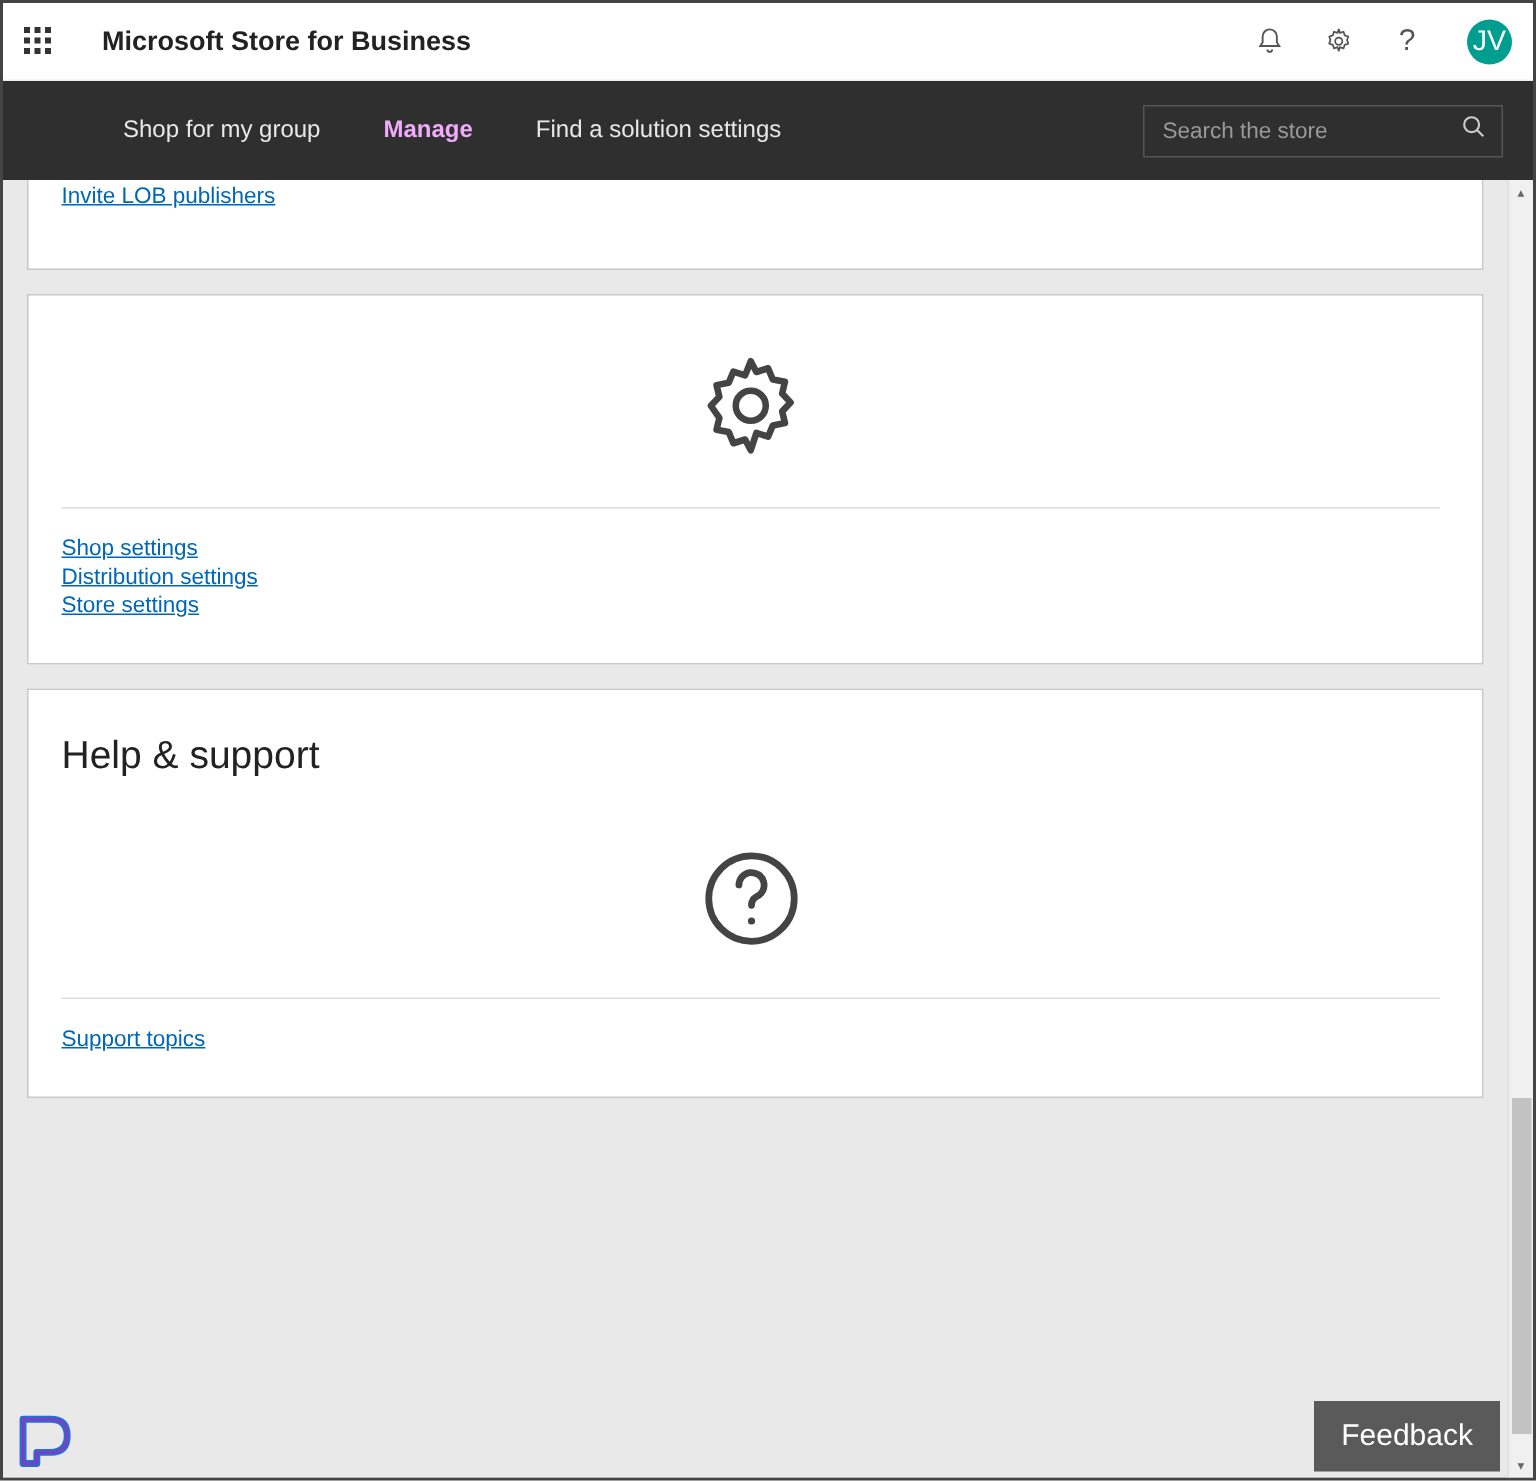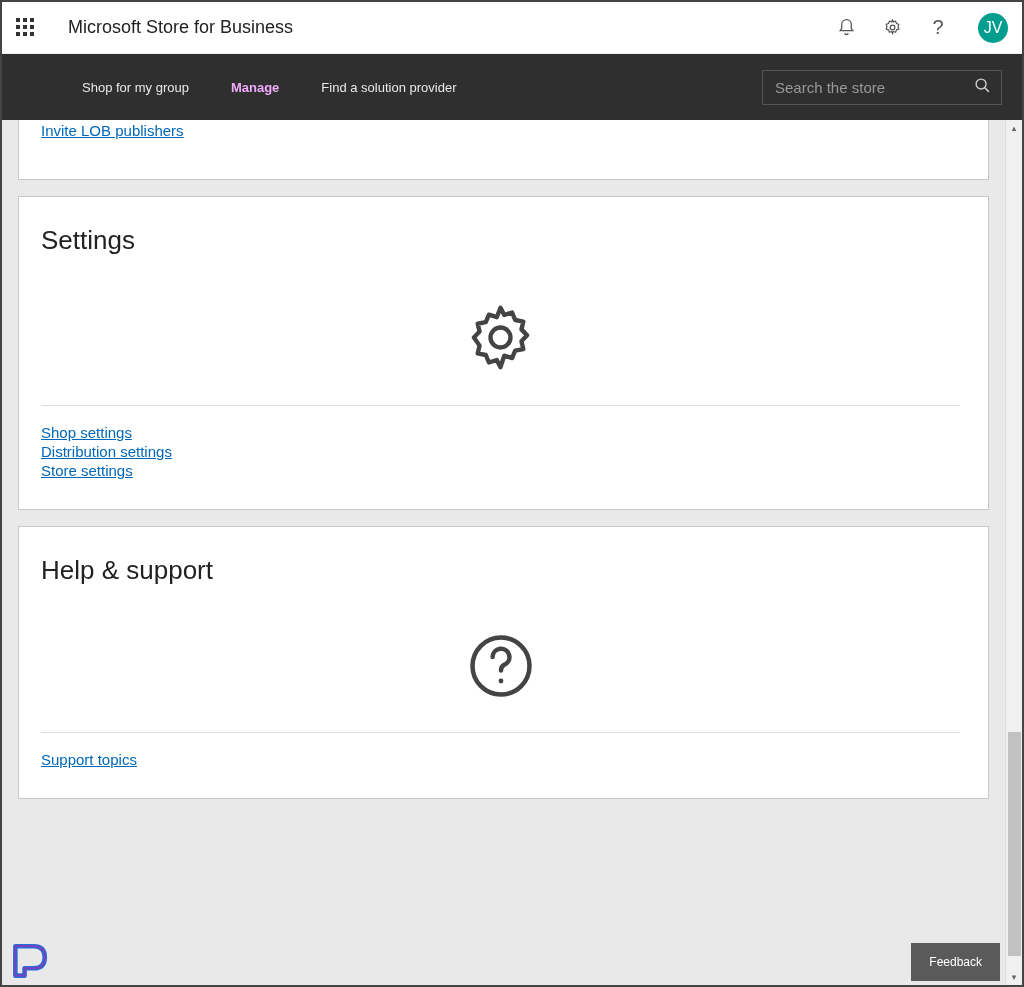--- a/index.html
+++ b/index.html
@@ -18,43 +18,43 @@
   .waffle {
     width: 20px; height: 20px;
     display: grid;
     grid-template-columns: repeat(3, 4px);
     grid-template-rows: repeat(3, 4px);
     gap: 3px;
     cursor: pointer;
     margin-right: 32px;
   }
   .waffle span { background: #333; width: 4px; height: 4px; }
-  .brand { font-size: 18px; color: #222; font-weight: 400; }
+  .brand { font-size: 18px; color: #222; font-weight: 700; }
   .header-spacer { flex: 1; }
   .header-icons { display: flex; align-items: center; gap: 26px; }
   .hicon { width: 20px; height: 20px; color: #555; cursor: pointer; display:flex; align-items:center; justify-content:center; }
   .avatar {
     width: 30px; height: 30px; border-radius: 50%;
     background: #009e8f; color: #fff;
     display: flex; align-items: center; justify-content: center;
-    font-size: 16px; font-weight: 500; cursor: pointer;
+    font-size: 19px; font-weight: 500; cursor: pointer;
     margin-left: 4px;
   }
 
   
   .nav-bar {
     height: 66px;
     background: #2f2f2f;
     display: flex;
     align-items: center;
     padding: 0 20px 0 80px;
   }
   .nav-link {
     color: #e8e8e8;
-    font-size: 13px;
+    font-size: 16px;
     margin-right: 42px;
     cursor: pointer;
   }
   .nav-link.active { font-weight: 600; color: #f0abfc; }
   .nav-spacer { flex: 1; }
   .search-box {
     width: 240px; height: 35px;
     border: 1px solid #555;
     background: transparent;
     display: flex; align-items: center;
@@ -129,21 +129,21 @@
     color: #0067b8; text-decoration: underline;
     font-size: 15px; cursor: pointer; width: fit-content;
   }
 
   
   .feedback-btn {
     position: absolute;
     right: 22px; bottom: 4px;
     background: #5a5a5a; color: #fff;
     padding: 12px 18px;
-    font-size: 12px;
+    font-size: 20px;
     cursor: pointer;
     border: none;
   }
 
   
   .watermark {
     position: absolute;
     left: 6px; bottom: 2px;
     width: 46px; height: 46px;
     pointer-events: none;
@@ -180,21 +180,21 @@
       </svg>
     </div>
     <div class="hicon" style="font-size:20px;color:#555;">?</div>
     <div class="avatar">JV</div>
   </div>
 </div>
 
 <div class="nav-bar">
   <div class="nav-link">Shop for my group</div>
   <div class="nav-link active">Manage</div>
-  <div class="nav-link">Find a solution provider</div>
+  <div class="nav-link">Find a solution settings</div>
   <div class="nav-spacer"></div>
   <div class="search-box">
     <input type="text" placeholder="Search the store" style="">
     <span class="search-icon">
       <svg width="17" height="17" viewBox="0 0 24 24" fill="none" stroke="#ccc" stroke-width="2">
         <circle cx="10" cy="10" r="7"></circle>
           <line x1="21" y1="21" x2="15" y2="15"></line>
       </svg>
     </span>
   </div>
@@ -203,21 +203,20 @@
 <div class="content-wrapper">
   <div class="content-scroll">
 
     <div class="card first-partial">
       <div class="links">
         <a>Invite LOB publishers</a>
       </div>
     </div>
 
     <div class="card">
-      <h2>Settings</h2>
       <div class="card-icon">
         <svg width="75" height="75" viewBox="0 0 24 24" fill="none" stroke="#444" stroke-width="1.4" stroke-linejoin="round">
           <circle cx="12" cy="12" r="3.2"></circle>
           <path d="M12 2.5l1.2 2.3 2.5-.8 1 2.4 2.6.5-.6 2.5 1.8 1.9-1.8 1.9.6 2.5-2.6.5-1 2.4-2.5-.8L12 21.5l-1.2-2.3-2.5.8-1-2.4-2.6-.5.6-2.5L3.5 12l1.8-1.9-.6-2.5 2.6-.5 1-2.4 2.5.8L12 2.5z"></path>
         </svg>
       </div>
       <div class="links">
         <a>Shop settings</a>
         <a>Distribution settings</a>
         <a>Store settings</a>

